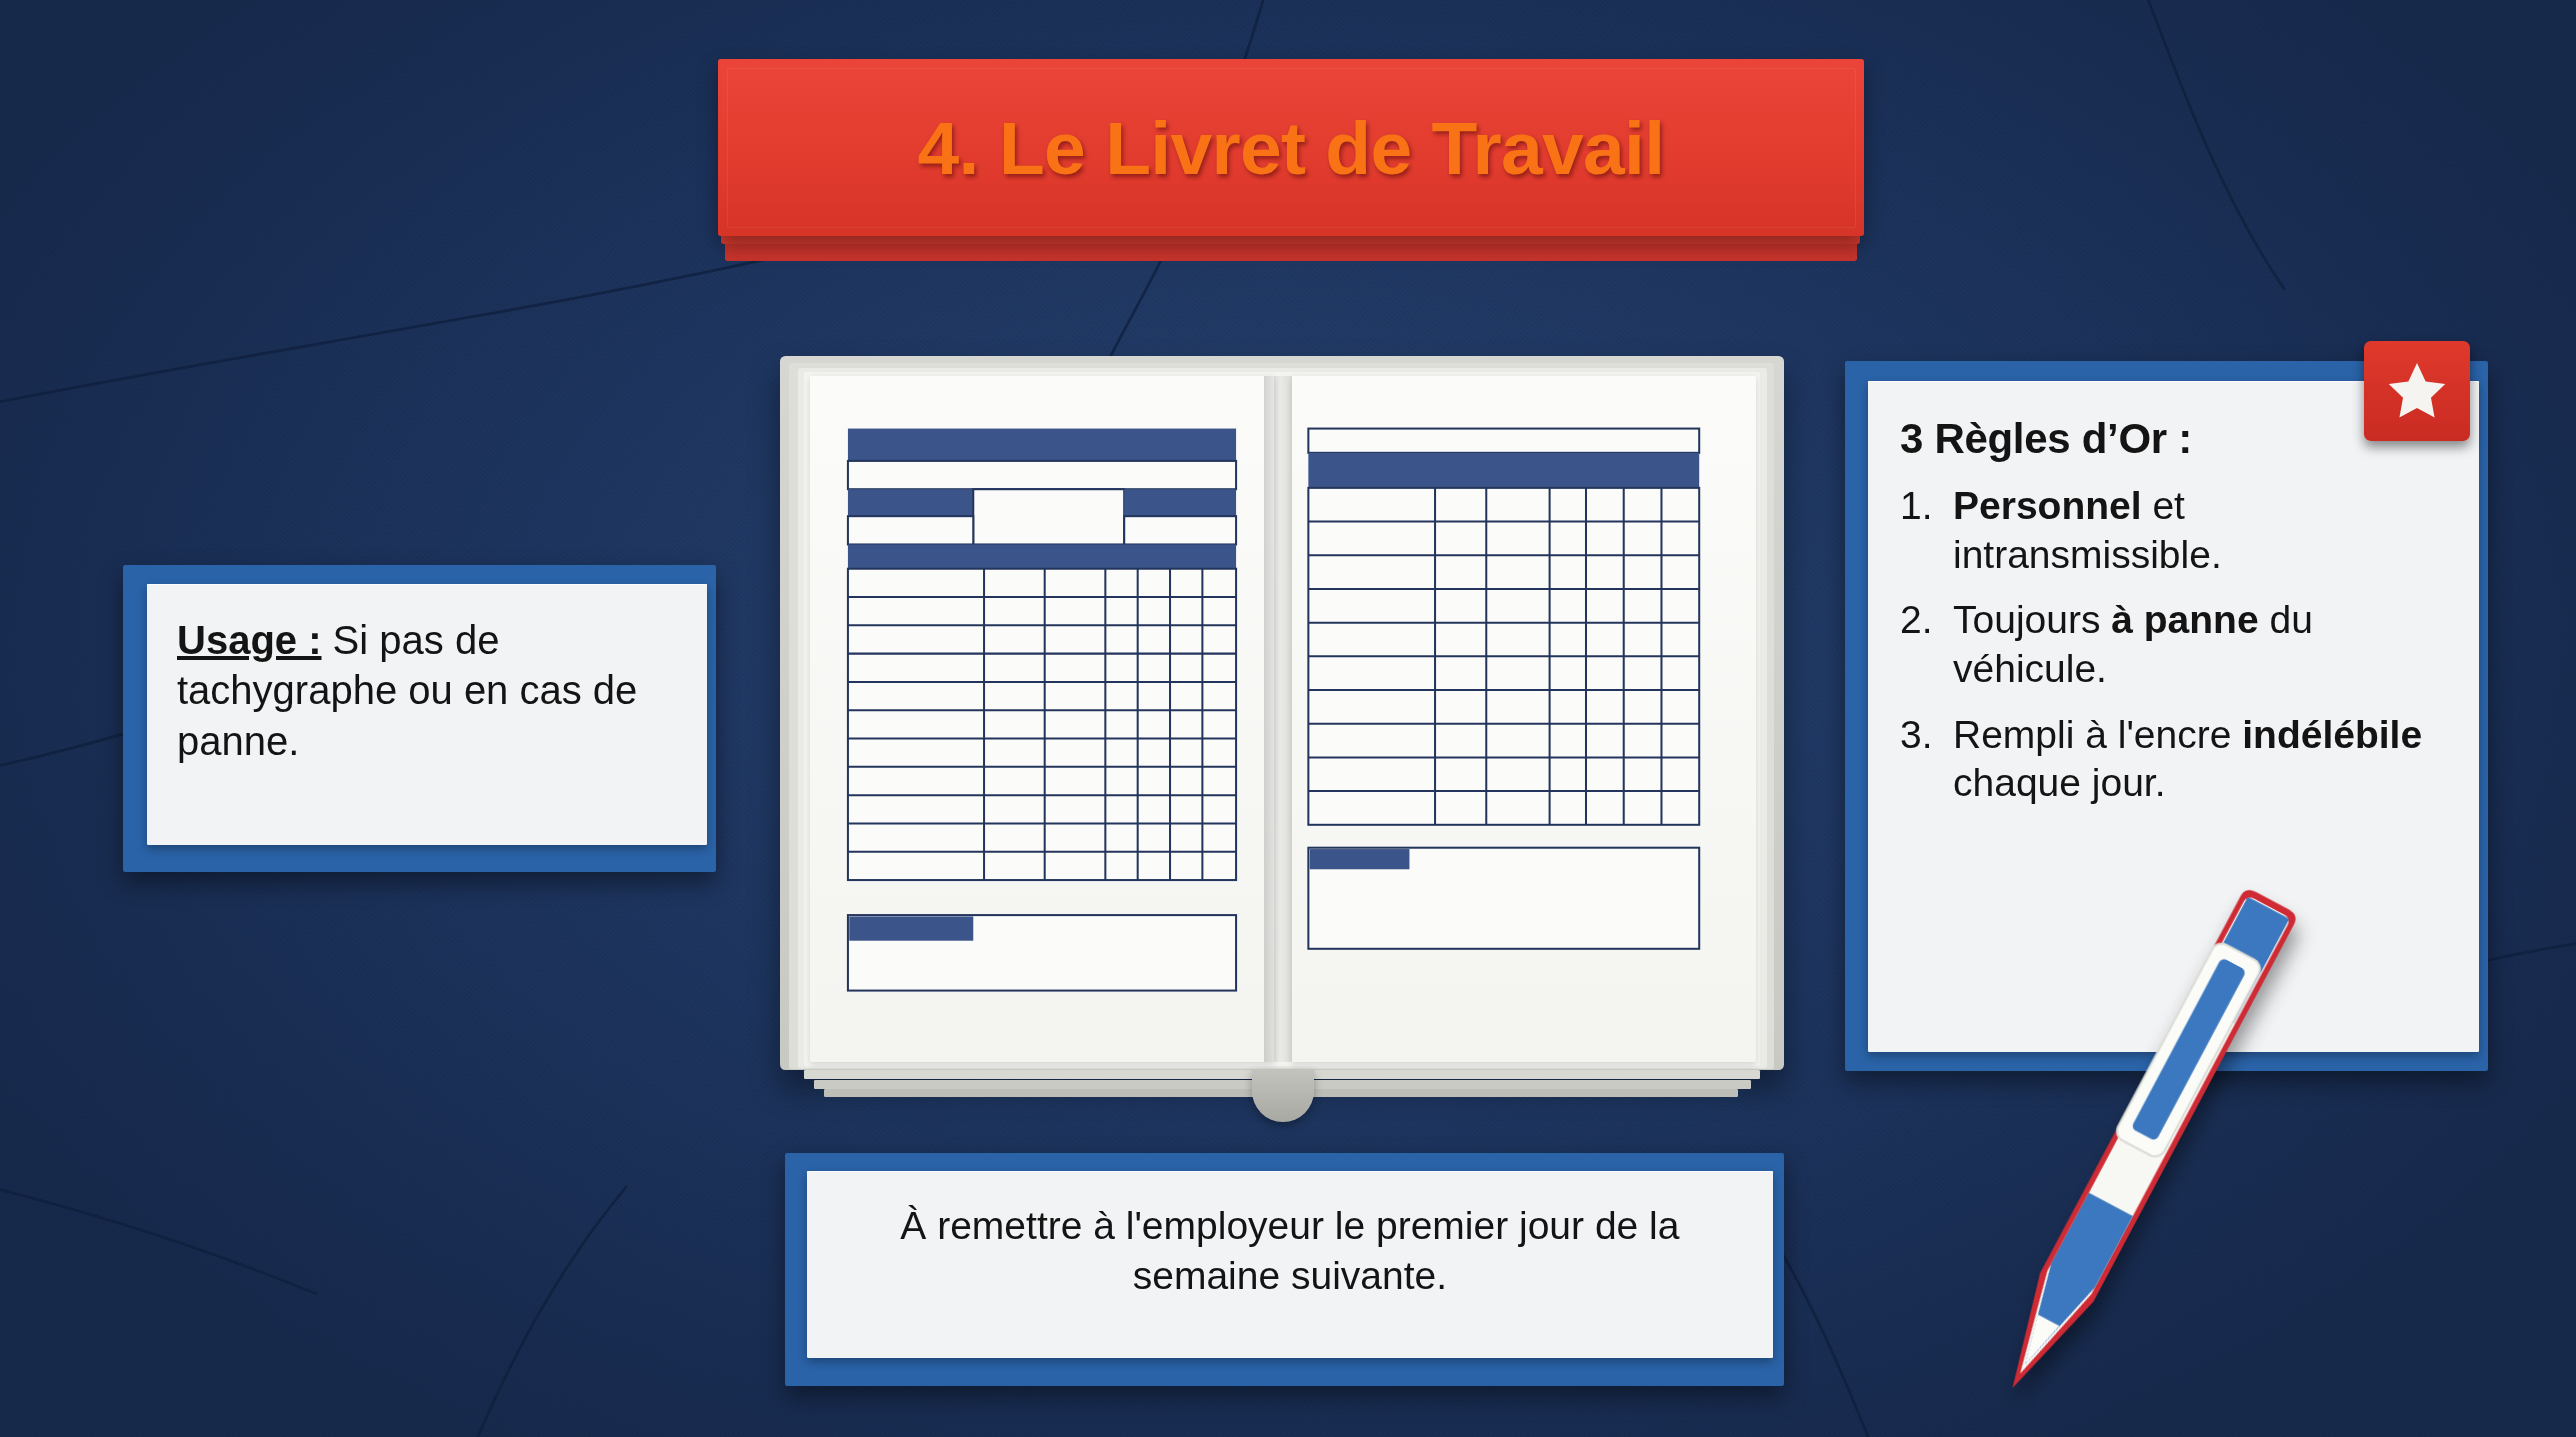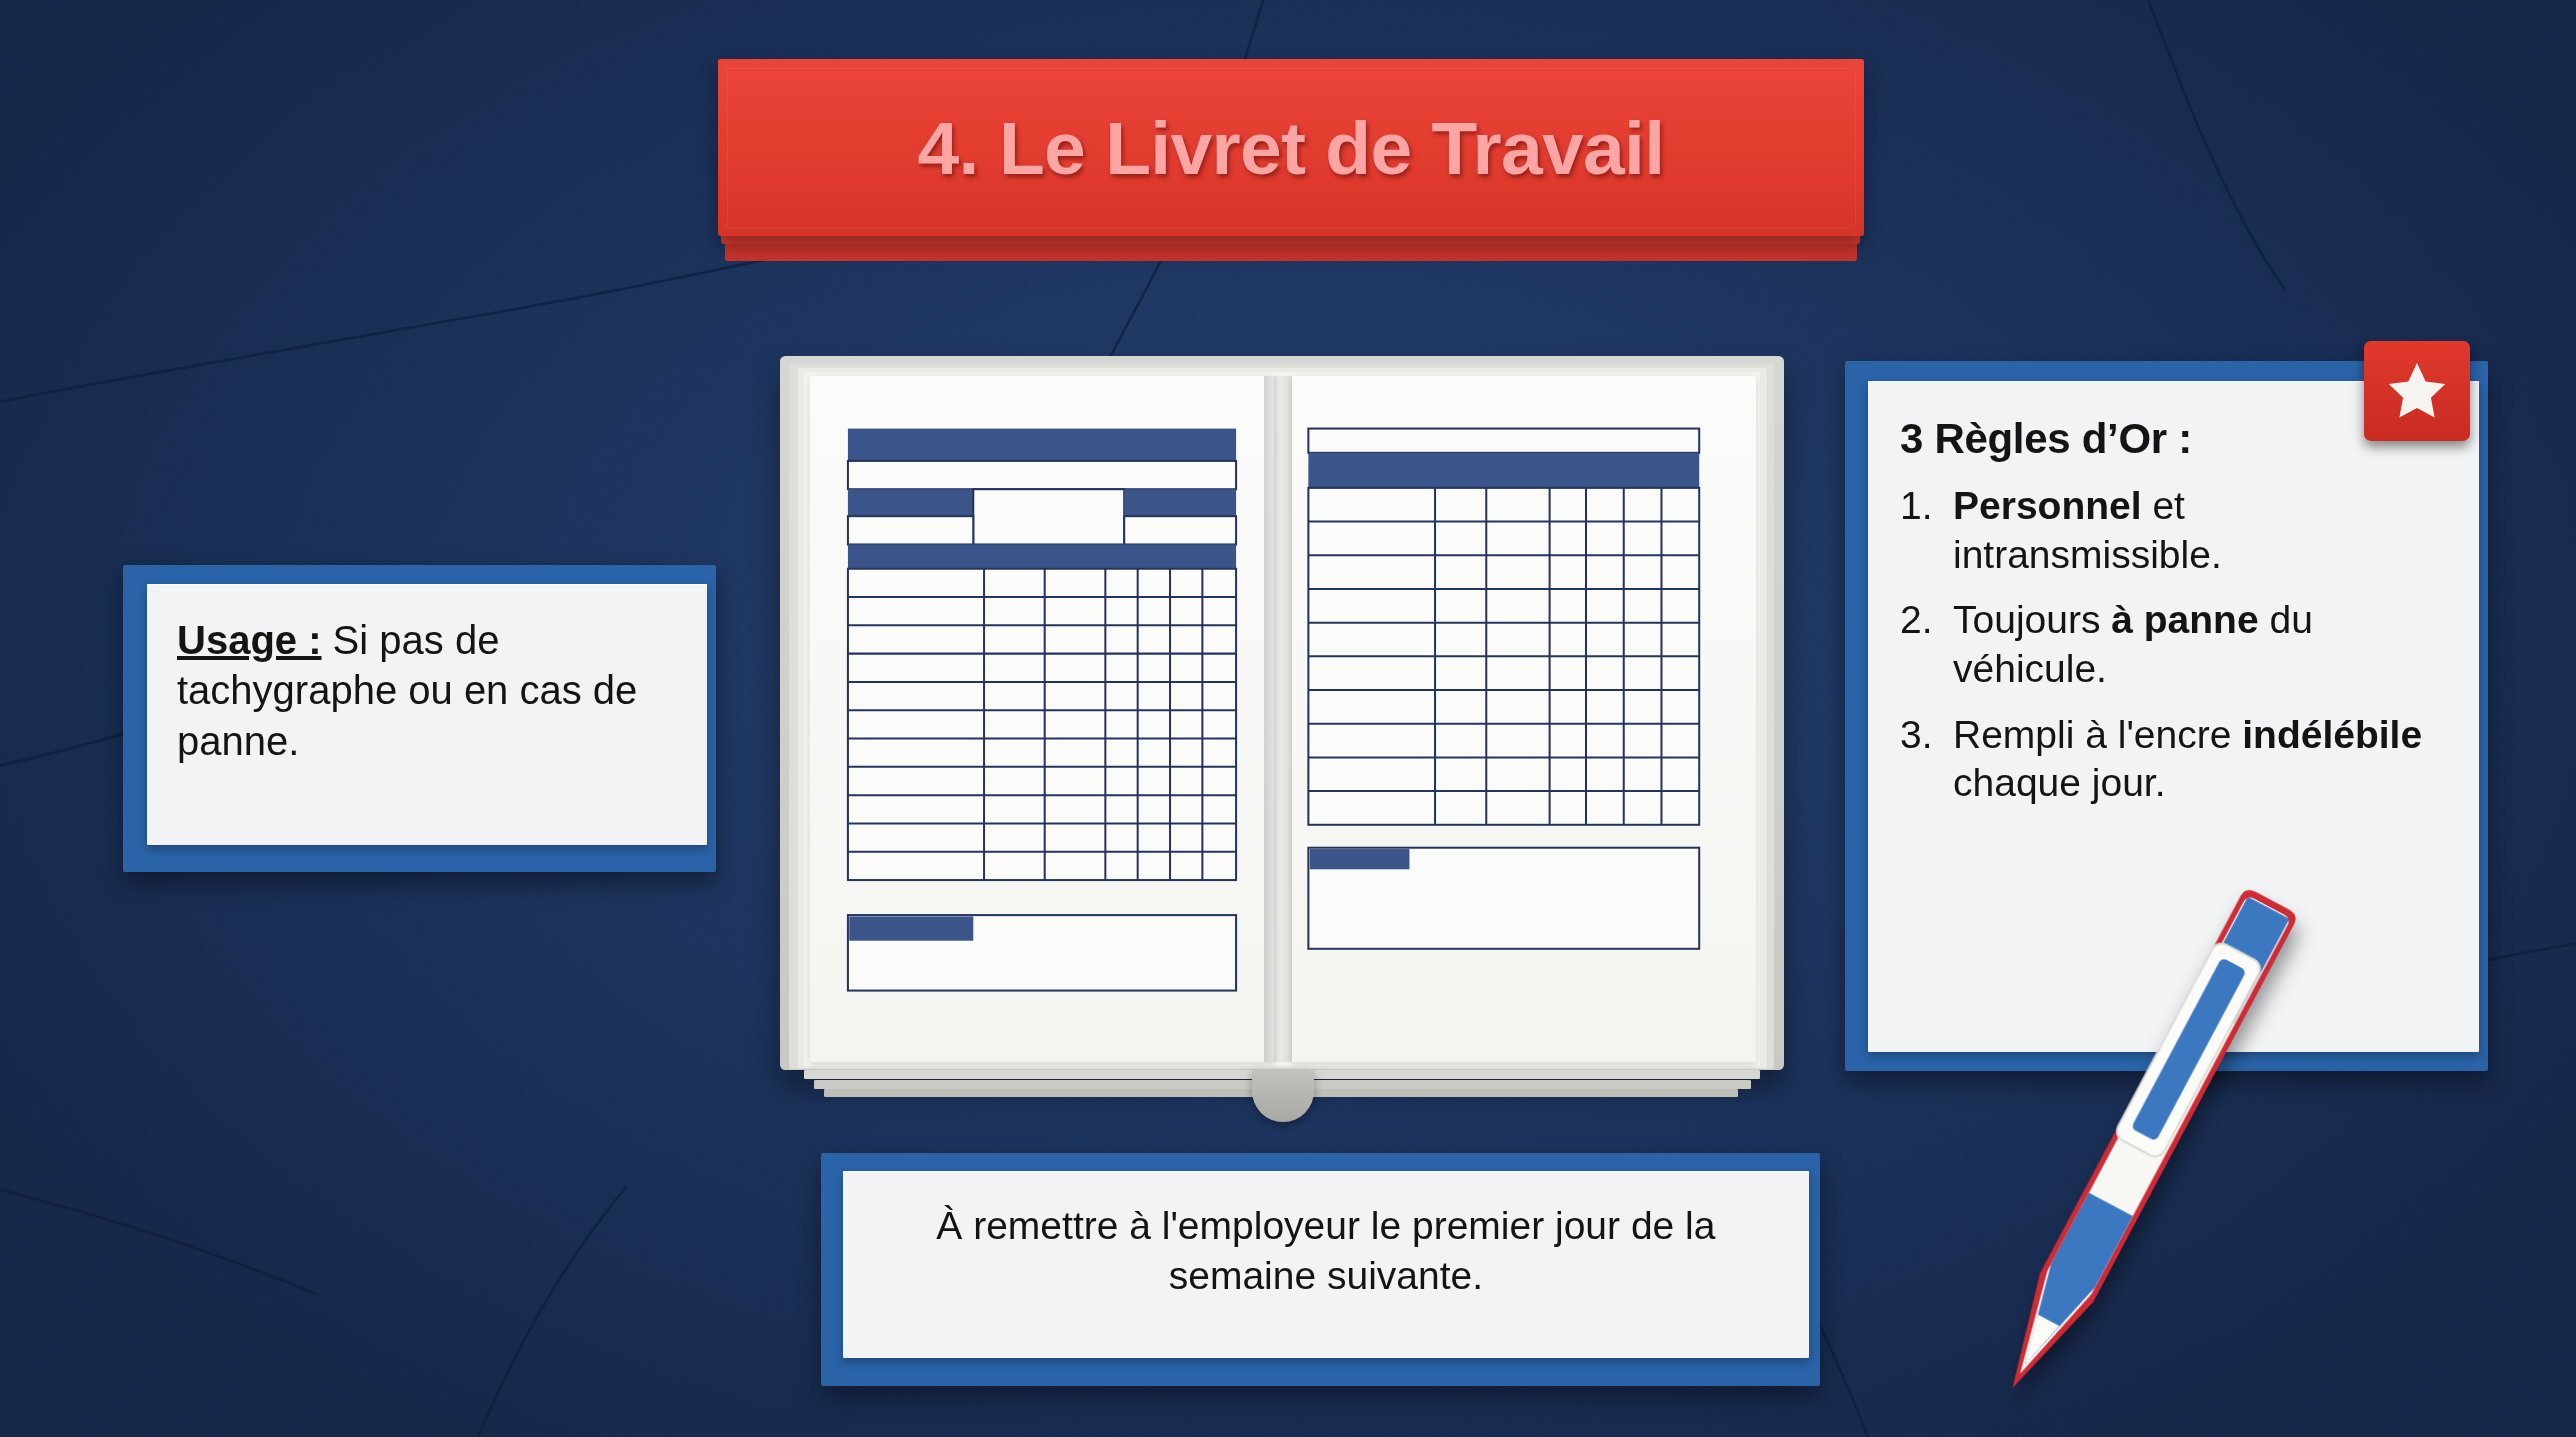--- a/index.html
+++ b/index.html
@@ -40,21 +40,21 @@
     background:linear-gradient(180deg,#ea4538 0%,#e23c2f 55%,#d63427 100%);
     box-shadow:0 9.4px 20px rgba(0,0,0,.35);
   }
   .banner-inner-edge{
     position:absolute;left:9.4px;top:9.4px;width:1127px;height:158px;
     border:1.3px solid rgba(255,255,255,.07);border-radius:2px;
   }
   #title-text{
     position:absolute;left:0;top:0;width:1146px;height:177px;
     display:flex;align-items:center;justify-content:center;
-    color:#fca5a5;font-size:75px;font-weight:bold;letter-spacing:-0.7px;
+    color:#f97316;font-size:75px;font-weight:bold;letter-spacing:-0.7px;
     text-shadow:2px 3.4px 4.7px rgba(90,10,5,.55);
     white-space:nowrap;
   }
 
   
   .paper-card{position:absolute;}
   .card-back{
     position:absolute;inset:0;background:#2a63a8;border-radius:2px;
     box-shadow:0 10.8px 23px rgba(0,0,0,.42);
   }
@@ -82,21 +82,21 @@
 
   
   #star-badge{
     position:absolute;left:2364px;top:341px;width:106px;height:100px;
     background:linear-gradient(180deg,#e0392c,#c92b22);border-radius:6.7px;
     box-shadow:0 5.4px 12px rgba(0,0,0,.45);
     display:flex;align-items:center;justify-content:center;
   }
 
   
-  #caption-card{left:785px;top:1153px;width:999px;height:233px;margin-left:36px;}
+  #caption-card{left:785px;top:1153px;width:999px;height:233px;}
   #caption-card .card-face{left:21.6px;top:17.5px;right:10.8px;bottom:28px;padding:30px 20px 0 20px;text-align:center;}
   #caption-text{font-size:39px;line-height:1.3;}
 
   
   #book{position:absolute;left:780px;top:356px;width:1004px;height:755px;}
   .book-cover{
     position:absolute;left:0;top:0;width:1004px;height:714px;
     background:linear-gradient(180deg,#d6d6d2 0%,#c9c9c4 100%);
     border-radius:5.4px;
     box-shadow:0 17.5px 31px rgba(0,0,0,.40);

